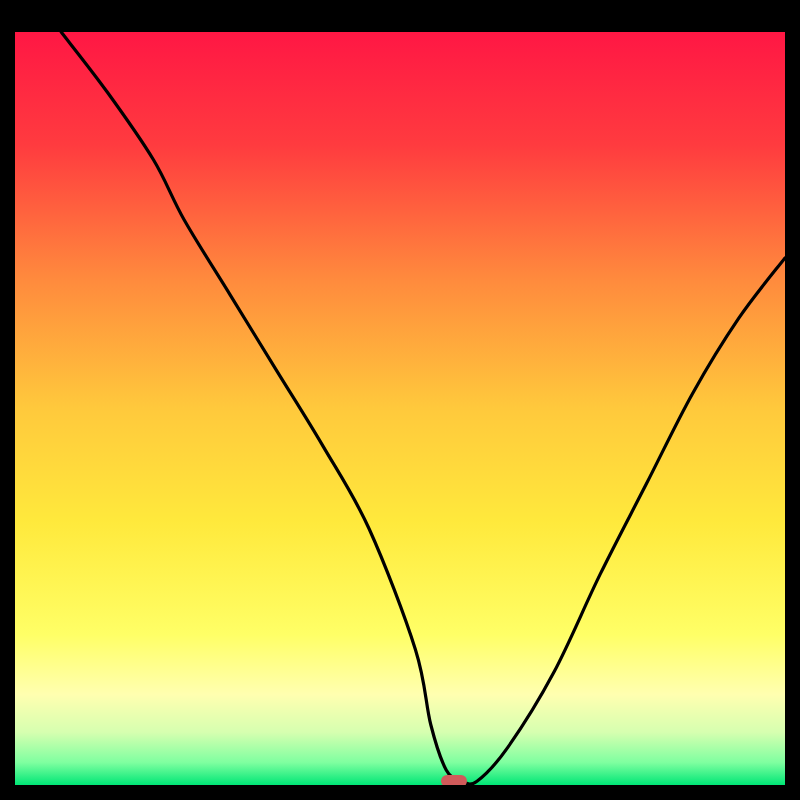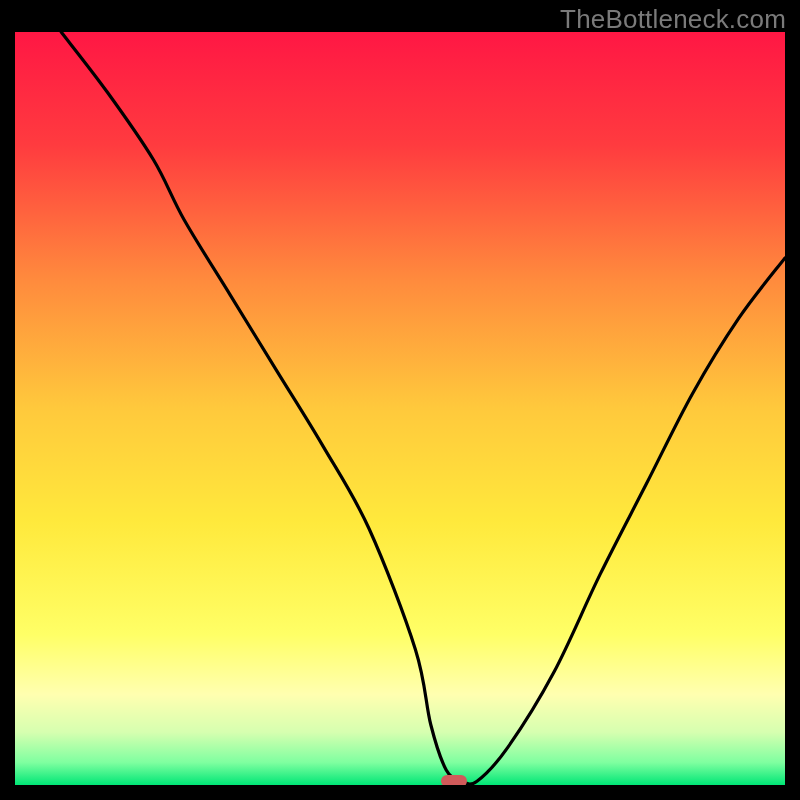--- a/index.html
+++ b/index.html
@@ -51,21 +51,20 @@
     height: 12px;
     background: #d05a5a;
     border-radius: 6px;
     transform: translate(-50%, -50%);
   }
 </style>
 </head>
 <body>
 
 <div class="chart-container">
-  <div class="watermark">TheBottleneck.com</div>
 
   <div class="plot-area">
     <svg class="gradient-bg" viewBox="0 0 770 753" preserveAspectRatio="none">
       <defs>
         <linearGradient id="bg-grad" x1="0" y1="0" x2="0" y2="1">
             <stop offset="0%" stop-color="#ff1744"></stop>
             <stop offset="15%" stop-color="#ff3b3f"></stop>
             <stop offset="33%" stop-color="#ff8b3d"></stop>
             <stop offset="50%" stop-color="#ffc93c"></stop>
             <stop offset="65%" stop-color="#ffe93c"></stop>

